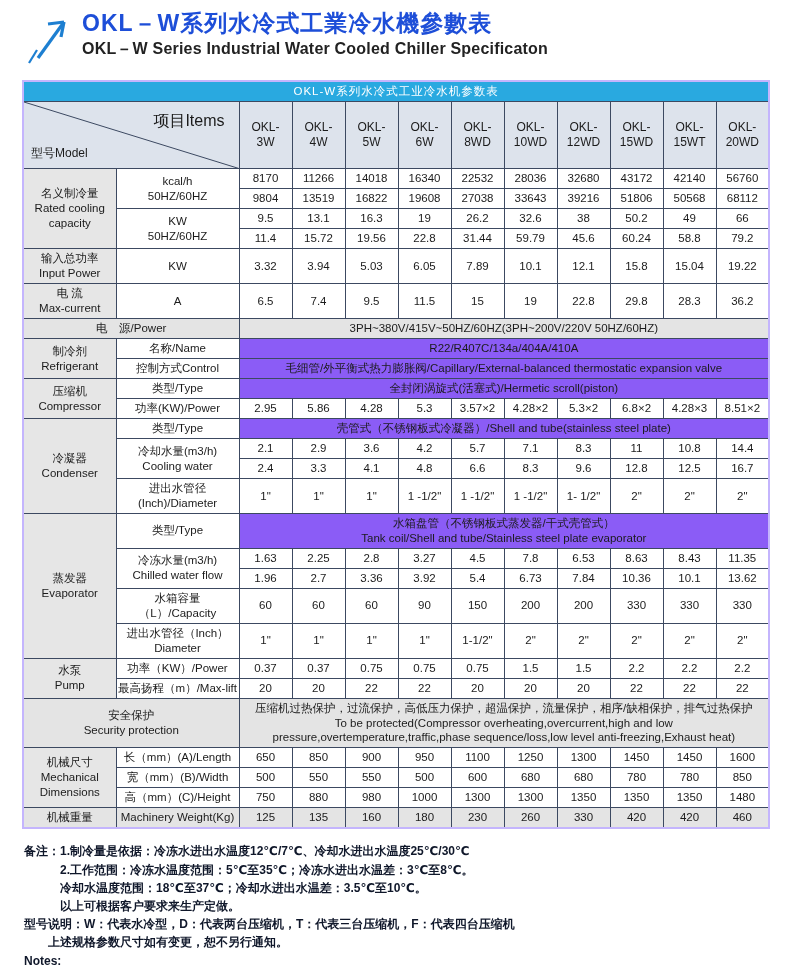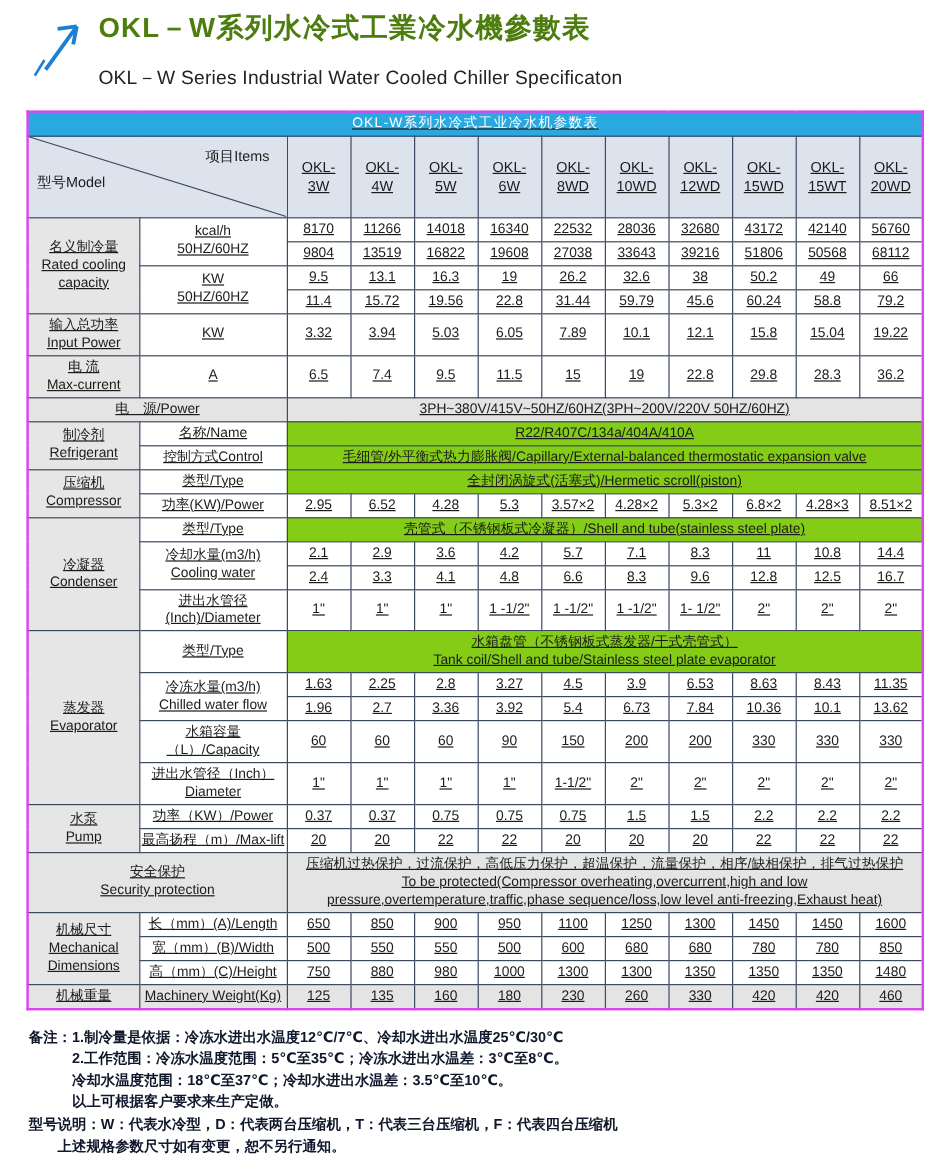--- a/index.html
+++ b/index.html
@@ -8,53 +8,52 @@
     width: 790px; height: 967px;
     font-family: "Liberation Sans", "DejaVu Sans", sans-serif;
     color: #1b1b1b;
     overflow: hidden;
   }
   .page { padding: 8px 22px 0 22px; }
 
   
   .doc-header { display: flex; align-items: flex-start; gap: 10px; margin: 2px 0 16px 4px; }
   .logo { width: 46px; height: 52px; flex: 0 0 auto; margin-top: 2px; }
-  .title-zh { font-size: 23px; font-weight: 600; letter-spacing: 1px; color: #4d7c0f; line-height: 1.15; }
-  .title-en { font-size: 16px; font-weight: 400; color: #222; margin-top: 19px; letter-spacing: 0.2px; }
+  .title-zh { font-size: 23px; font-weight: 600; letter-spacing: 1px; color: #1d4ed8; line-height: 1.15; }
+  .title-en { font-size: 16px; font-weight: 700; color: #222; margin-top: 3px; letter-spacing: 0.2px; }
 
   
   table.spec-table {
     width: 746px; border-collapse: collapse; table-layout: fixed;
-    border: 2px solid #d946ef;
-    text-decoration: underline;
+    border: 2px solid #c4b5fd;
   }
   table.spec-table td {
     border: 1px solid #3c4961;
     text-align: center; vertical-align: middle;
     font-size: 11.5px; line-height: 1.3;
     padding: 2px 1px;
     white-space: pre-line;
     height: 20px;
   }
   td.caption {
     background: #29a9e0; color: #ffffff;
     font-size: 17px; letter-spacing: 1px;
     height: 28px; padding: 3px 0;
     white-space: normal;
   }
   tr.model-row td { background: #dde3ec; font-size: 12px; height: 40px; }
   td.corner { position: relative; padding: 0; }
   td.corner svg.diag { position: absolute; left: 0; top: 0; width: 100%; height: 100%; }
-  .corner-model { position: absolute; left: 7px; bottom: 20px; font-size: 12px; }
-  .corner-items { position: absolute; right: 14px; top: 9px; font-size: 12px; }
+  .corner-model { position: absolute; left: 7px; bottom: 7px; font-size: 12px; }
+  .corner-items { position: absolute; right: 14px; top: 9px; font-size: 16px; }
 
   td.cell-cat { background: #e6e6e6; }
   td.cell-item { background: #ffffff; }
   td.cell-val  { background: #ffffff; }
-  td.cell-span { background: #84cc16; }
+  td.cell-span { background: #8b5cf6; }
   td.cell-merged { background: #e6e6e6; }
   tr.row-gray td { background: #e4e4e4; }
   td.cell-left { text-align: left; padding: 4px 8px; }
 
   
   .notes { margin-top: 13px; padding-left: 2px; }
   .note-line {
     font-size: 12px; line-height: 1.52; color: #0f172a;
     white-space: pre-wrap;
     font-weight: bold;
@@ -229,21 +228,21 @@
         </tr>
         <tr>
           <td class="cell-cat" rowspan="2">压缩机
 Compressor</td>
           <td class="cell-item">类型/Type</td>
           <td class="cell-span" colspan="10">全封闭涡旋式(活塞式)/Hermetic scroll(piston)</td>
         </tr>
         <tr>
           <td class="cell-item">功率(KW)/Power</td>
           <td class="cell-val">2.95</td>
-          <td class="cell-val">6.52</td>
+          <td class="cell-val">5.86</td>
           <td class="cell-val">4.28</td>
           <td class="cell-val">5.3</td>
           <td class="cell-val">3.57×2</td>
           <td class="cell-val">4.28×2</td>
           <td class="cell-val">5.3×2</td>
           <td class="cell-val">6.8×2</td>
           <td class="cell-val">4.28×3</td>
           <td class="cell-val">8.51×2</td>
         </tr>
         <tr>
@@ -300,21 +299,21 @@
 Tank coil/Shell and tube/Stainless steel plate evaporator</td>
         </tr>
         <tr>
           <td class="cell-item" rowspan="2">冷冻水量(m3/h)
 Chilled water flow</td>
           <td class="cell-val">1.63</td>
           <td class="cell-val">2.25</td>
           <td class="cell-val">2.8</td>
           <td class="cell-val">3.27</td>
           <td class="cell-val">4.5</td>
-          <td class="cell-val">3.9</td>
+          <td class="cell-val">7.8</td>
           <td class="cell-val">6.53</td>
           <td class="cell-val">8.63</td>
           <td class="cell-val">8.43</td>
           <td class="cell-val">11.35</td>
         </tr>
         <tr>
           <td class="cell-val">1.96</td>
           <td class="cell-val">2.7</td>
           <td class="cell-val">3.36</td>
           <td class="cell-val">3.92</td>

